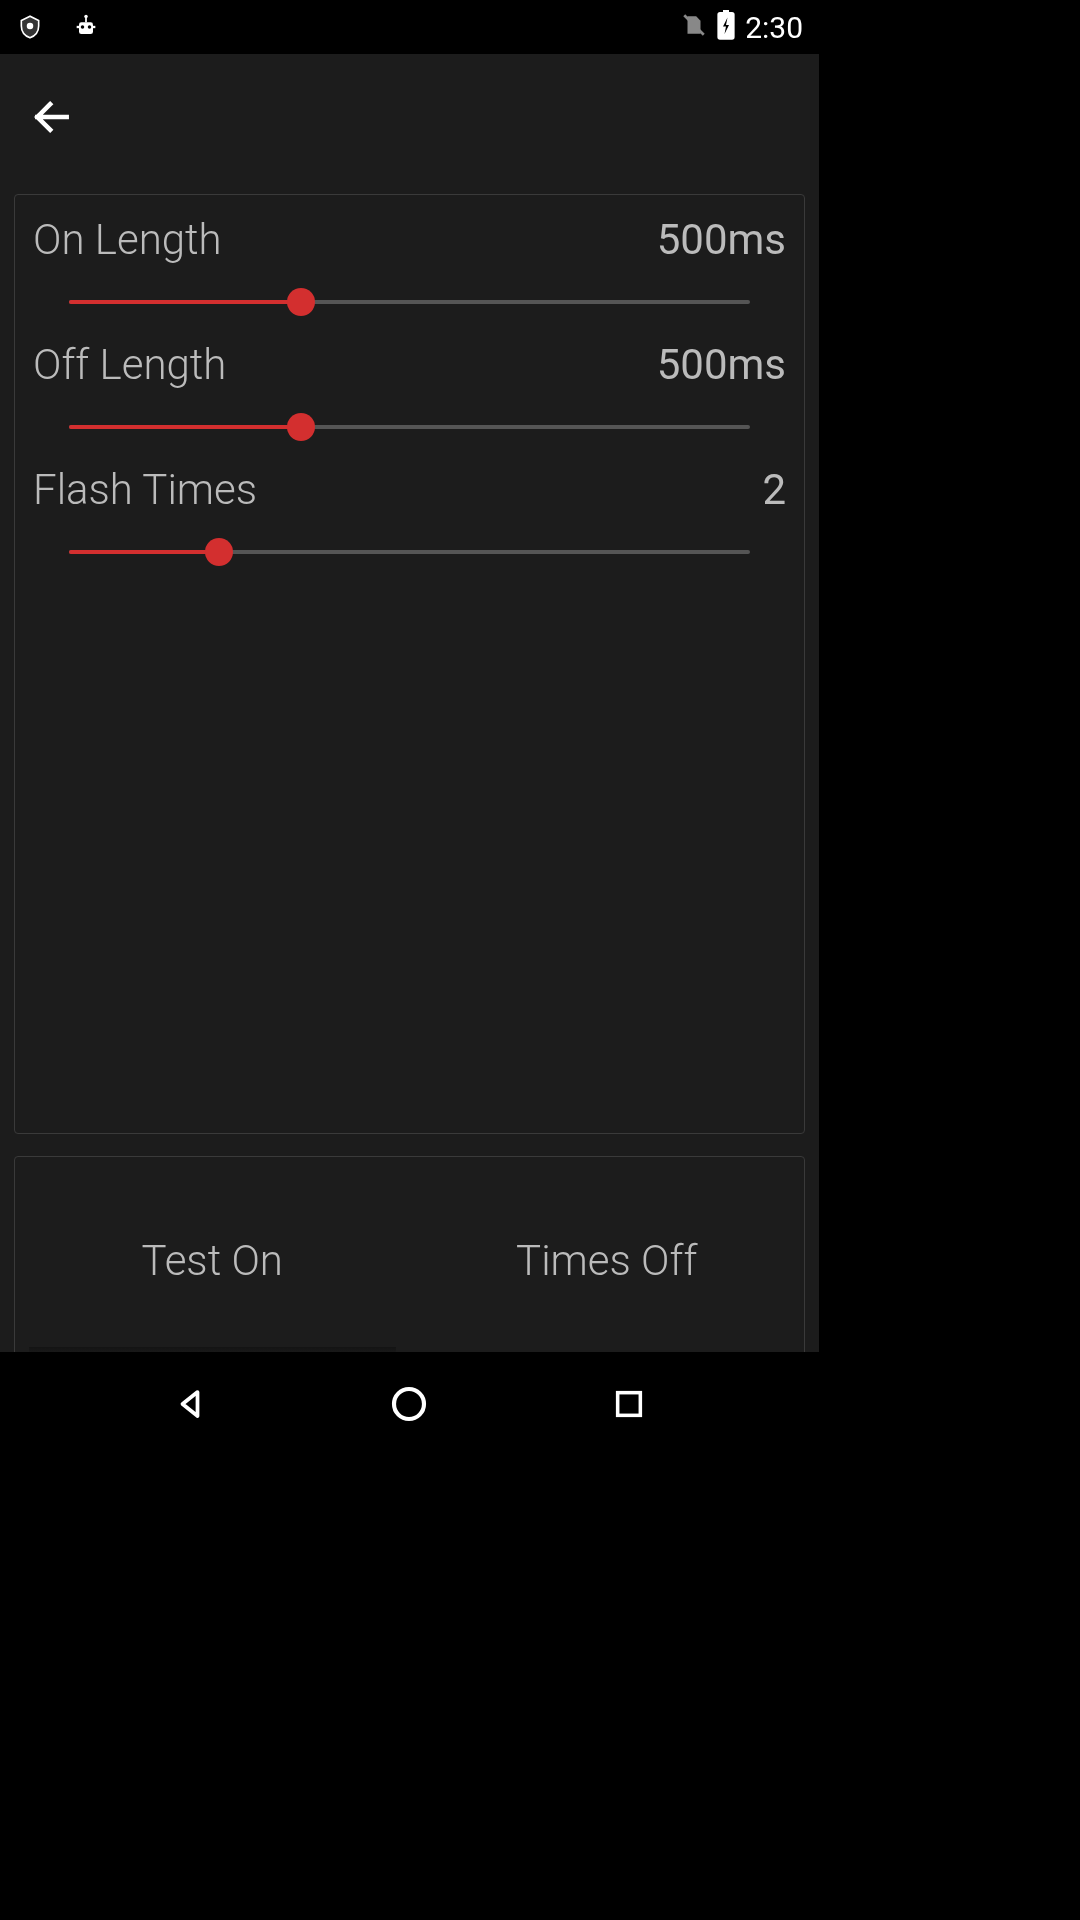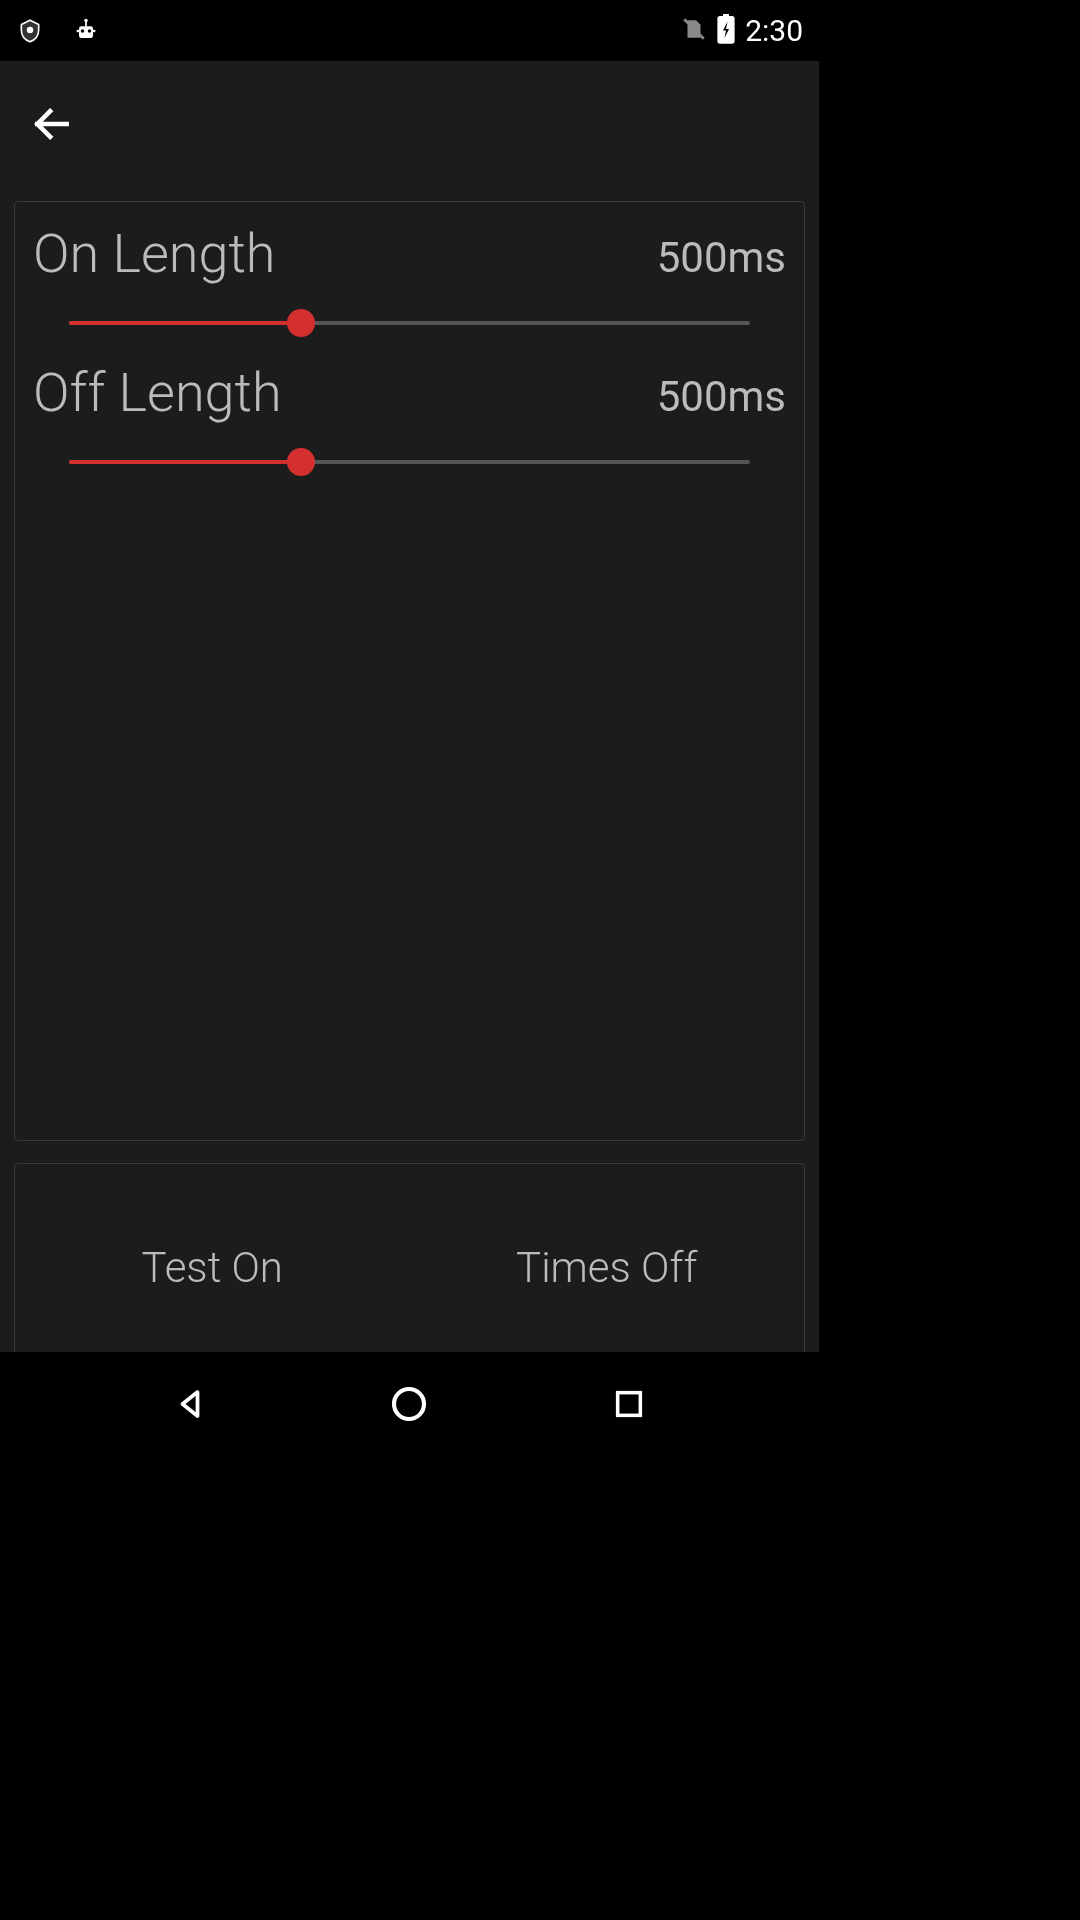--- a/index.html
+++ b/index.html
@@ -12,21 +12,21 @@
       height: 1456px;
       background: #000000;
       font-family: -apple-system, BlinkMacSystemFont, 'Segoe UI', Roboto, sans-serif;
       font-weight: 300;
       overflow: hidden;
       position: relative;
     }
     
     
     .status-bar {
-      height: 61px;
+      height: 54px;
       background: #000000;
       display: flex;
       align-items: center;
       justify-content: space-between;
       padding: 0 16px;
     }
     .status-left {
       display: flex;
       align-items: center;
       gap: 28px;
@@ -96,21 +96,21 @@
       margin-bottom: 18px;
     }
     .slider-header {
       display: flex;
       justify-content: space-between;
       align-items: baseline;
       margin-bottom: 18px;
     }
     .slider-label {
       color: #bbbbbb;
-      font-size: 54px;
+      font-size: 42px;
       font-weight: 300;
     }
     .slider-value {
       color: #bbbbbb;
       font-size: 42px;
       font-weight: 400;
     }
     .slider-track-container {
       padding: 0 36px;
       height: 40px;
@@ -267,20 +267,32 @@
         <span class="slider-value">500ms</span>
       </div>
       <div class="slider-track-container">
         <div class="slider-track">
           <div class="slider-fill" style="width: 34%;"></div>
           <div class="slider-thumb" style="left: 34%;"></div>
         </div>
       </div>
     </div>
 
+    <div class="slider-row">
+      <div class="slider-header">
+        <span class="slider-label">Flash Times</span>
+        <span class="slider-value">2</span>
+      </div>
+      <div class="slider-track-container">
+        <div class="slider-track">
+          <div class="slider-fill" style="width: 22%;"></div>
+          <div class="slider-thumb" style="left: 22%;"></div>
+        </div>
+      </div>
+    </div>
 
   </div>
 
   <div class="test-card">
     <div class="test-button active">Test On</div>
     <div class="test-button">Times Off</div>
   </div>
 </div>
 
 <div class="nav-bar">

